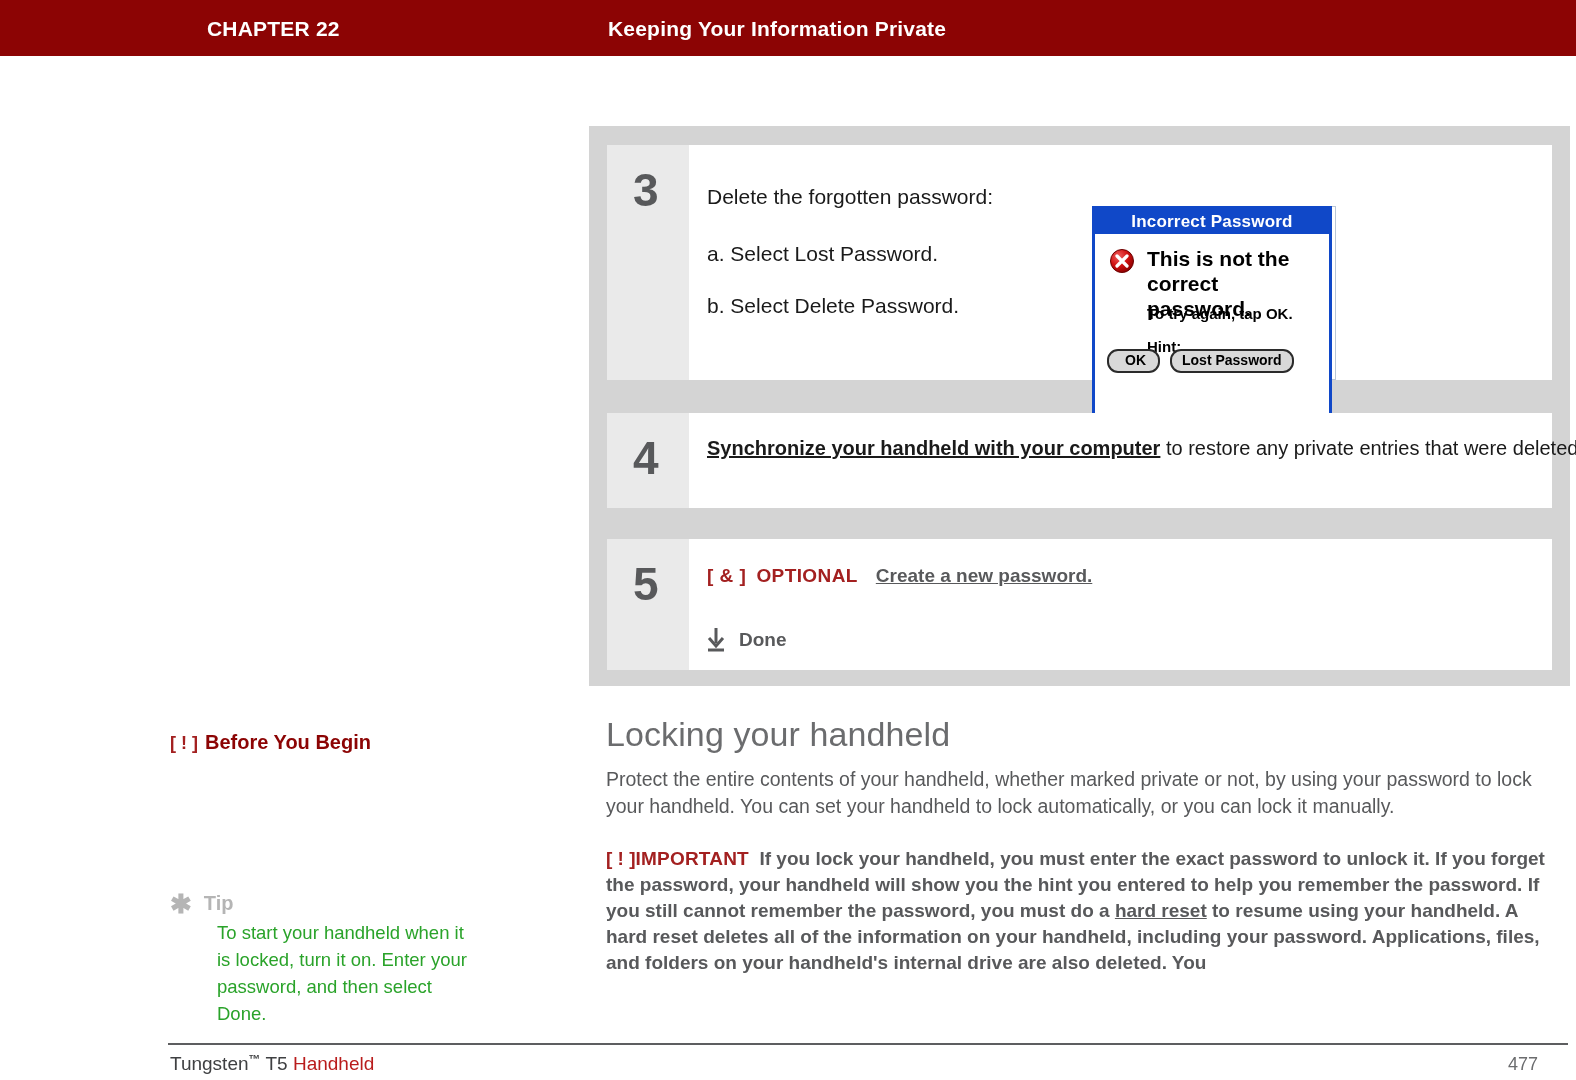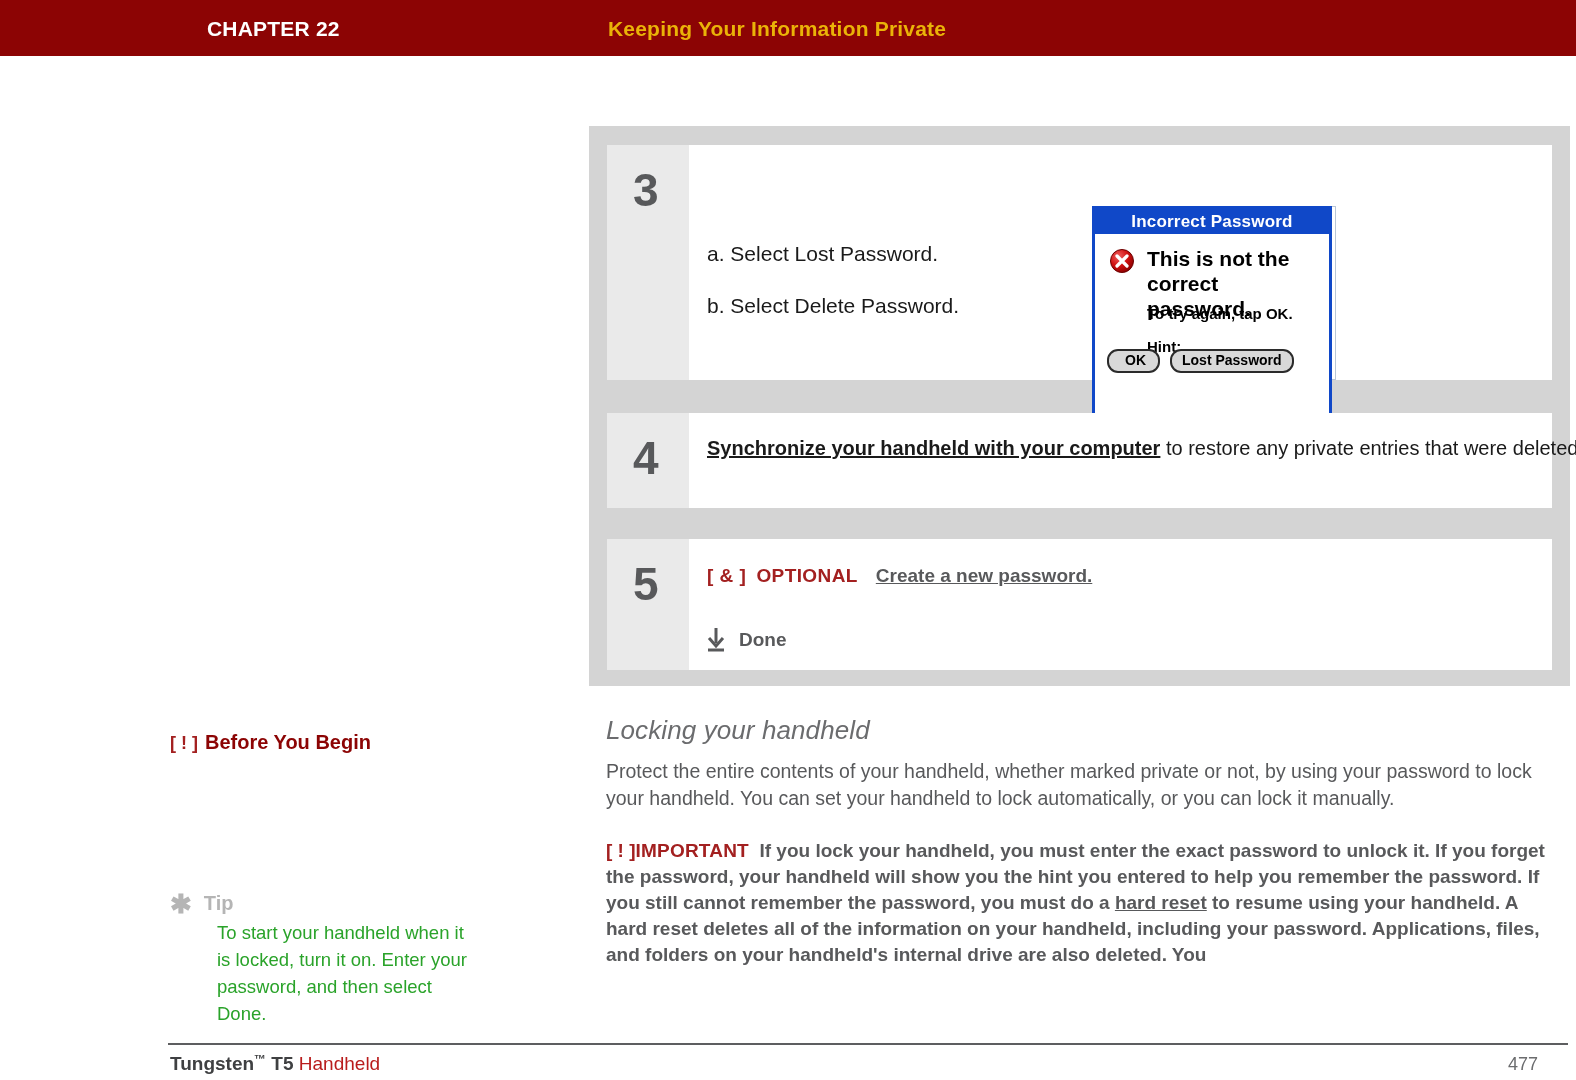--- a/index.html
+++ b/index.html
@@ -30,21 +30,21 @@
     color: #ffffff;
     font-size: 21px;
     font-weight: bold;
     letter-spacing: 0.2px;
     white-space: nowrap;
   }
   .header-title {
     position: absolute;
     left: 608px;
     top: 17px;
-    color: #eab308;
+    color: #ffffff;
     font-size: 21px;
     font-weight: bold;
     letter-spacing: 0.2px;
     white-space: nowrap;
   }
 
   
   .steps-panel {
     position: absolute;
     left: 589px;
@@ -319,26 +319,25 @@
   }
 
   
   .article {
     position: absolute;
     left: 606px;
     top: 715px;
     width: 958px;
   }
   .article-h1 {
-    font-size: 26px;
+    font-size: 34px;
     color: #6b6c6e;
     font-weight: normal;
     margin: 0 0 12px 0;
     letter-spacing: 0.1px;
-    font-style: italic;
   }
   .article-p {
     font-size: 19.5px;
     color: #58595b;
     line-height: 1.39;
     margin: 0;
     width: 950px;
   }
   .important-block {
     margin-top: 26px;
@@ -373,21 +372,21 @@
     background: #5d5e60;
   }
   .footer-left {
     position: absolute;
     left: 170px;
     top: 1052px;
     font-size: 19px;
     color: #58595b;
     white-space: nowrap;
   }
-  .footer-left .brand { font-weight: bold; color: #3f4042; }
+  .footer-left .brand { font-weight: normal; color: #3f4042; }
   .footer-left .tm { font-size: 12px; vertical-align: super; font-weight: bold; }
   .footer-left .light { font-weight: normal; color: #b91c1c; }
   .footer-page {
     position: absolute;
     left: 1508px;
     top: 1054px;
     font-size: 18px;
     color: #6b6c6e;
   }
 </style>
@@ -399,20 +398,21 @@
   <div class="header-title">Keeping Your Information Private</div>
 </div>
 
 <div class="steps-panel">
 
   <div class="step-row" id="step-3">
     <div class="step-num-cell">
       <div class="step-num">3</div>
     </div>
     <div class="step-body">
+      <div class="s3-intro">Delete the forgotten password:</div>
       <div class="s3-a">a.  Select Lost Password.</div>
       <div class="s3-b">b.  Select Delete Password.</div>
 
       <div class="palm-dialog-wrap">
         <div class="palm-outer"></div>
         <div class="palm-frame">
           <div class="palm-titlebar">Incorrect Password</div>
           <div class="palm-content">
             <svg class="palm-error-icon" viewBox="0 0 26 26">
               <defs>

